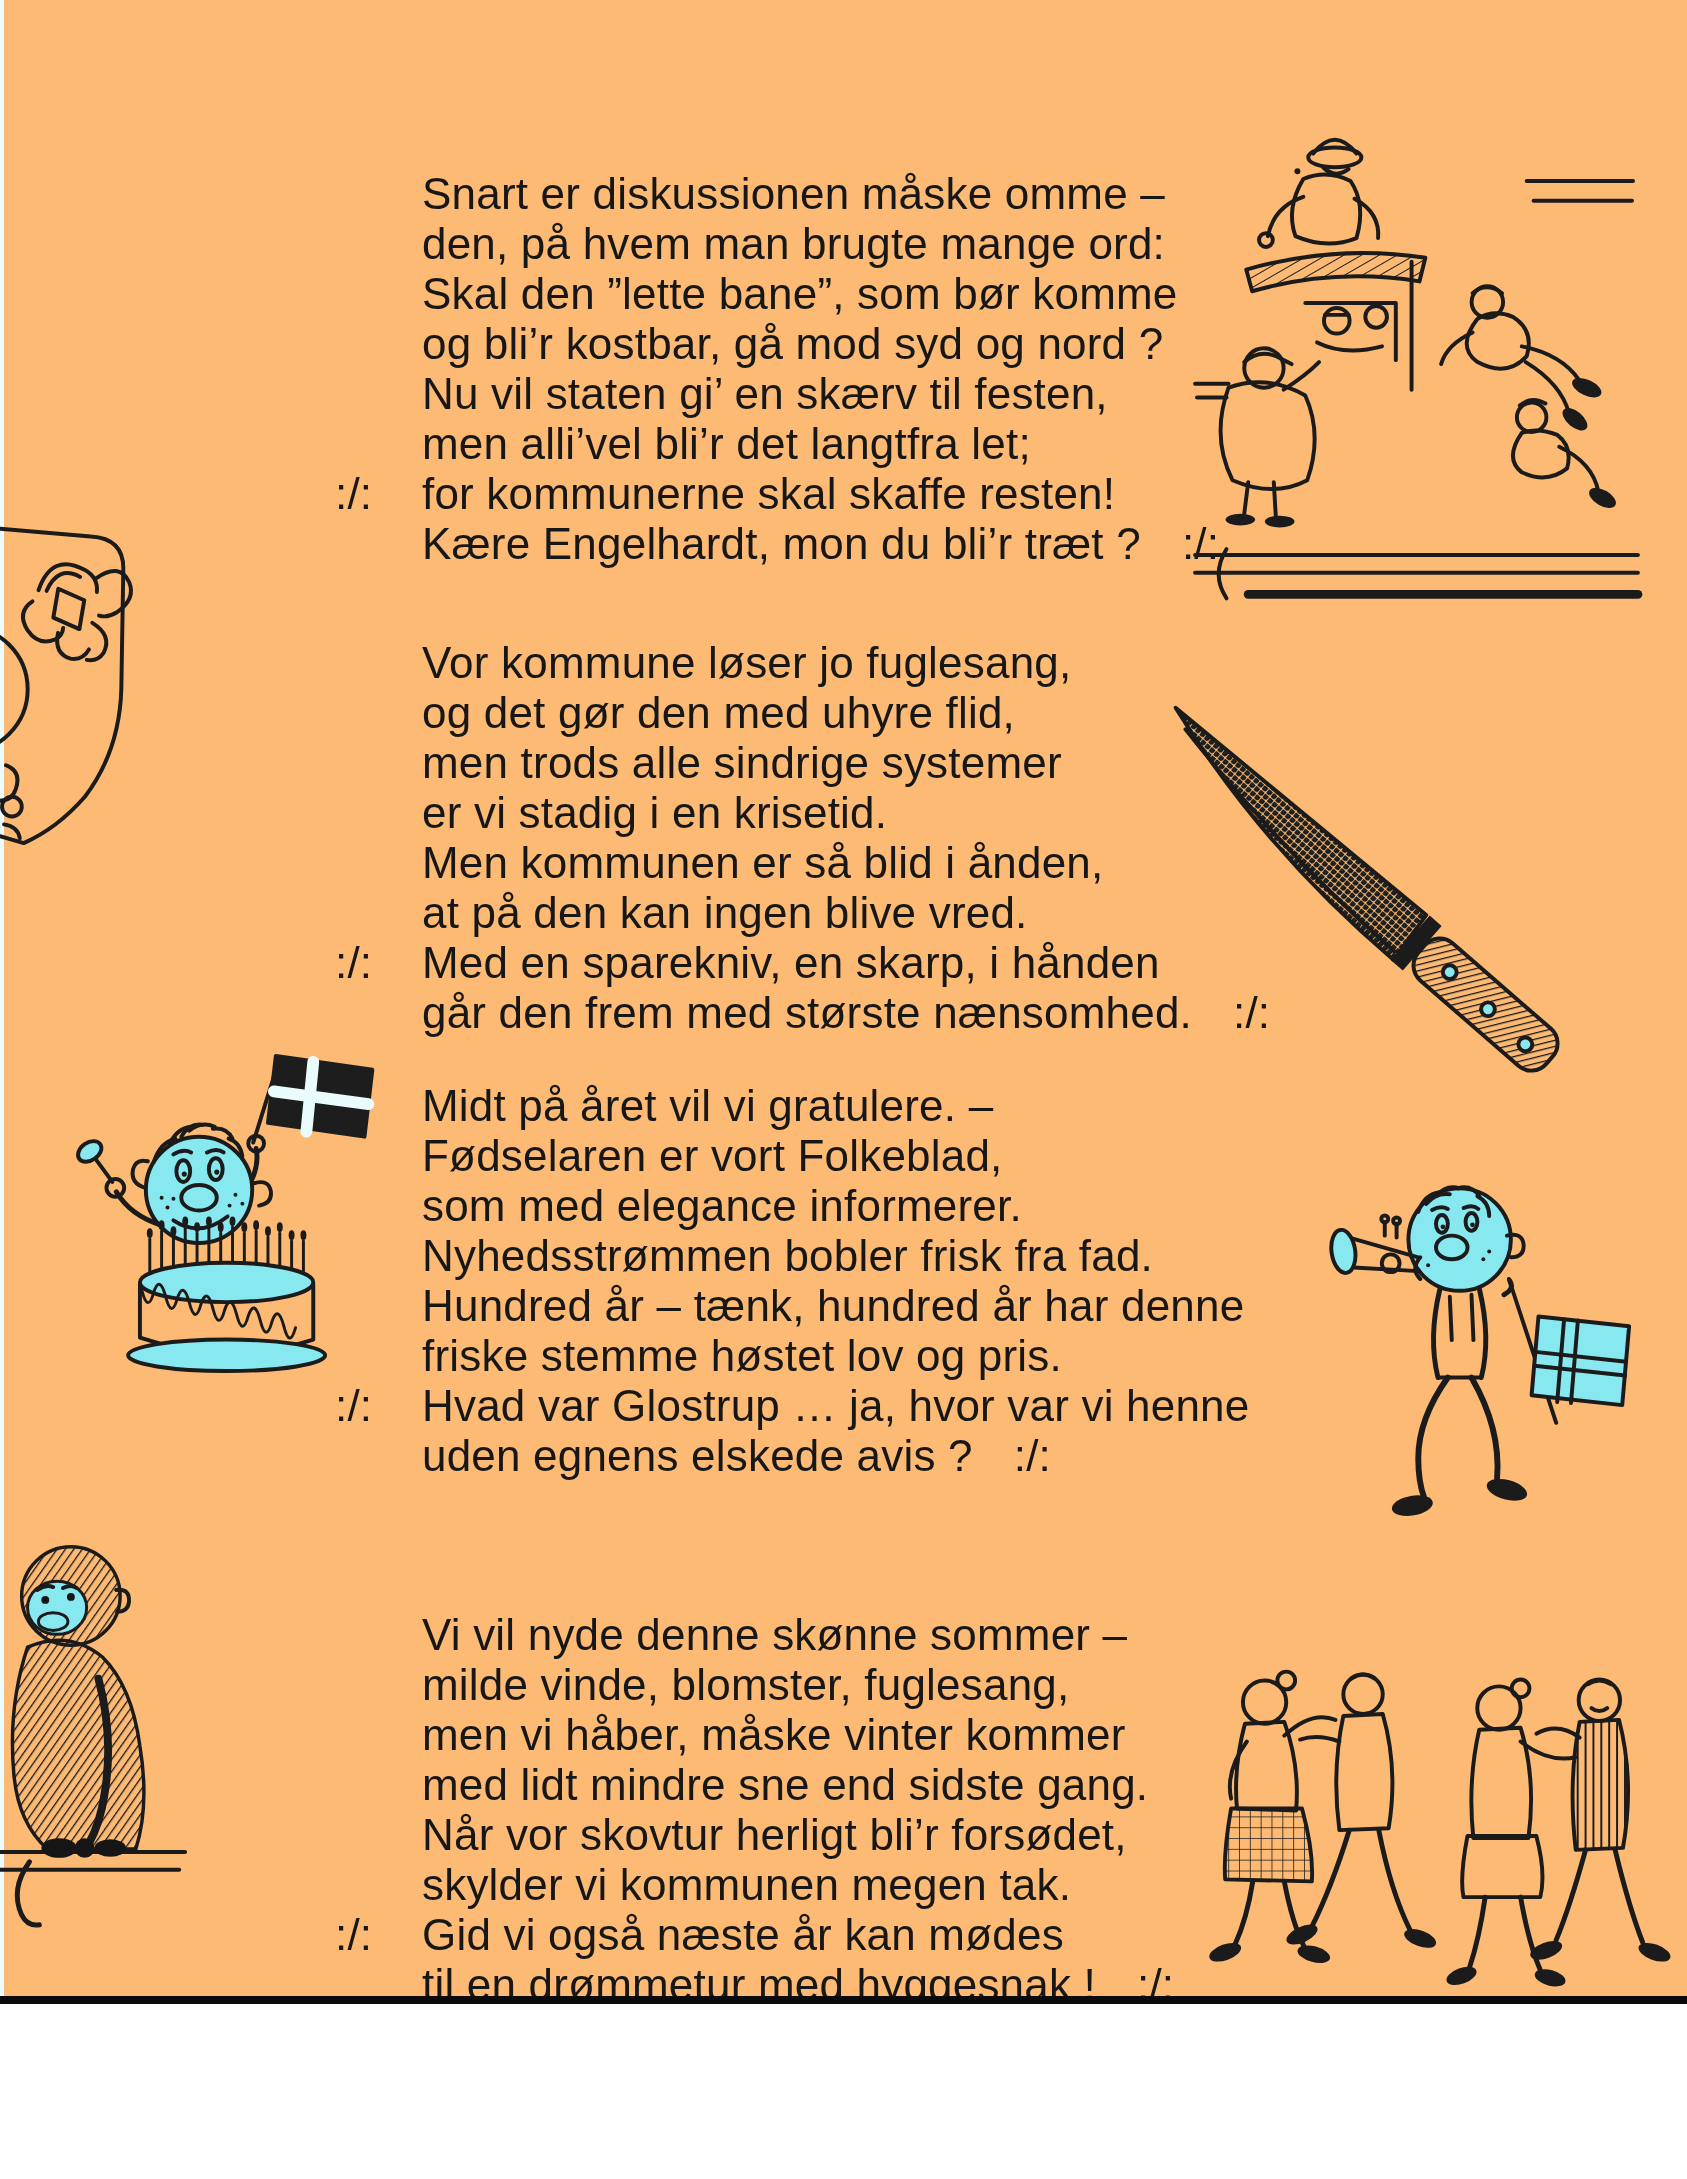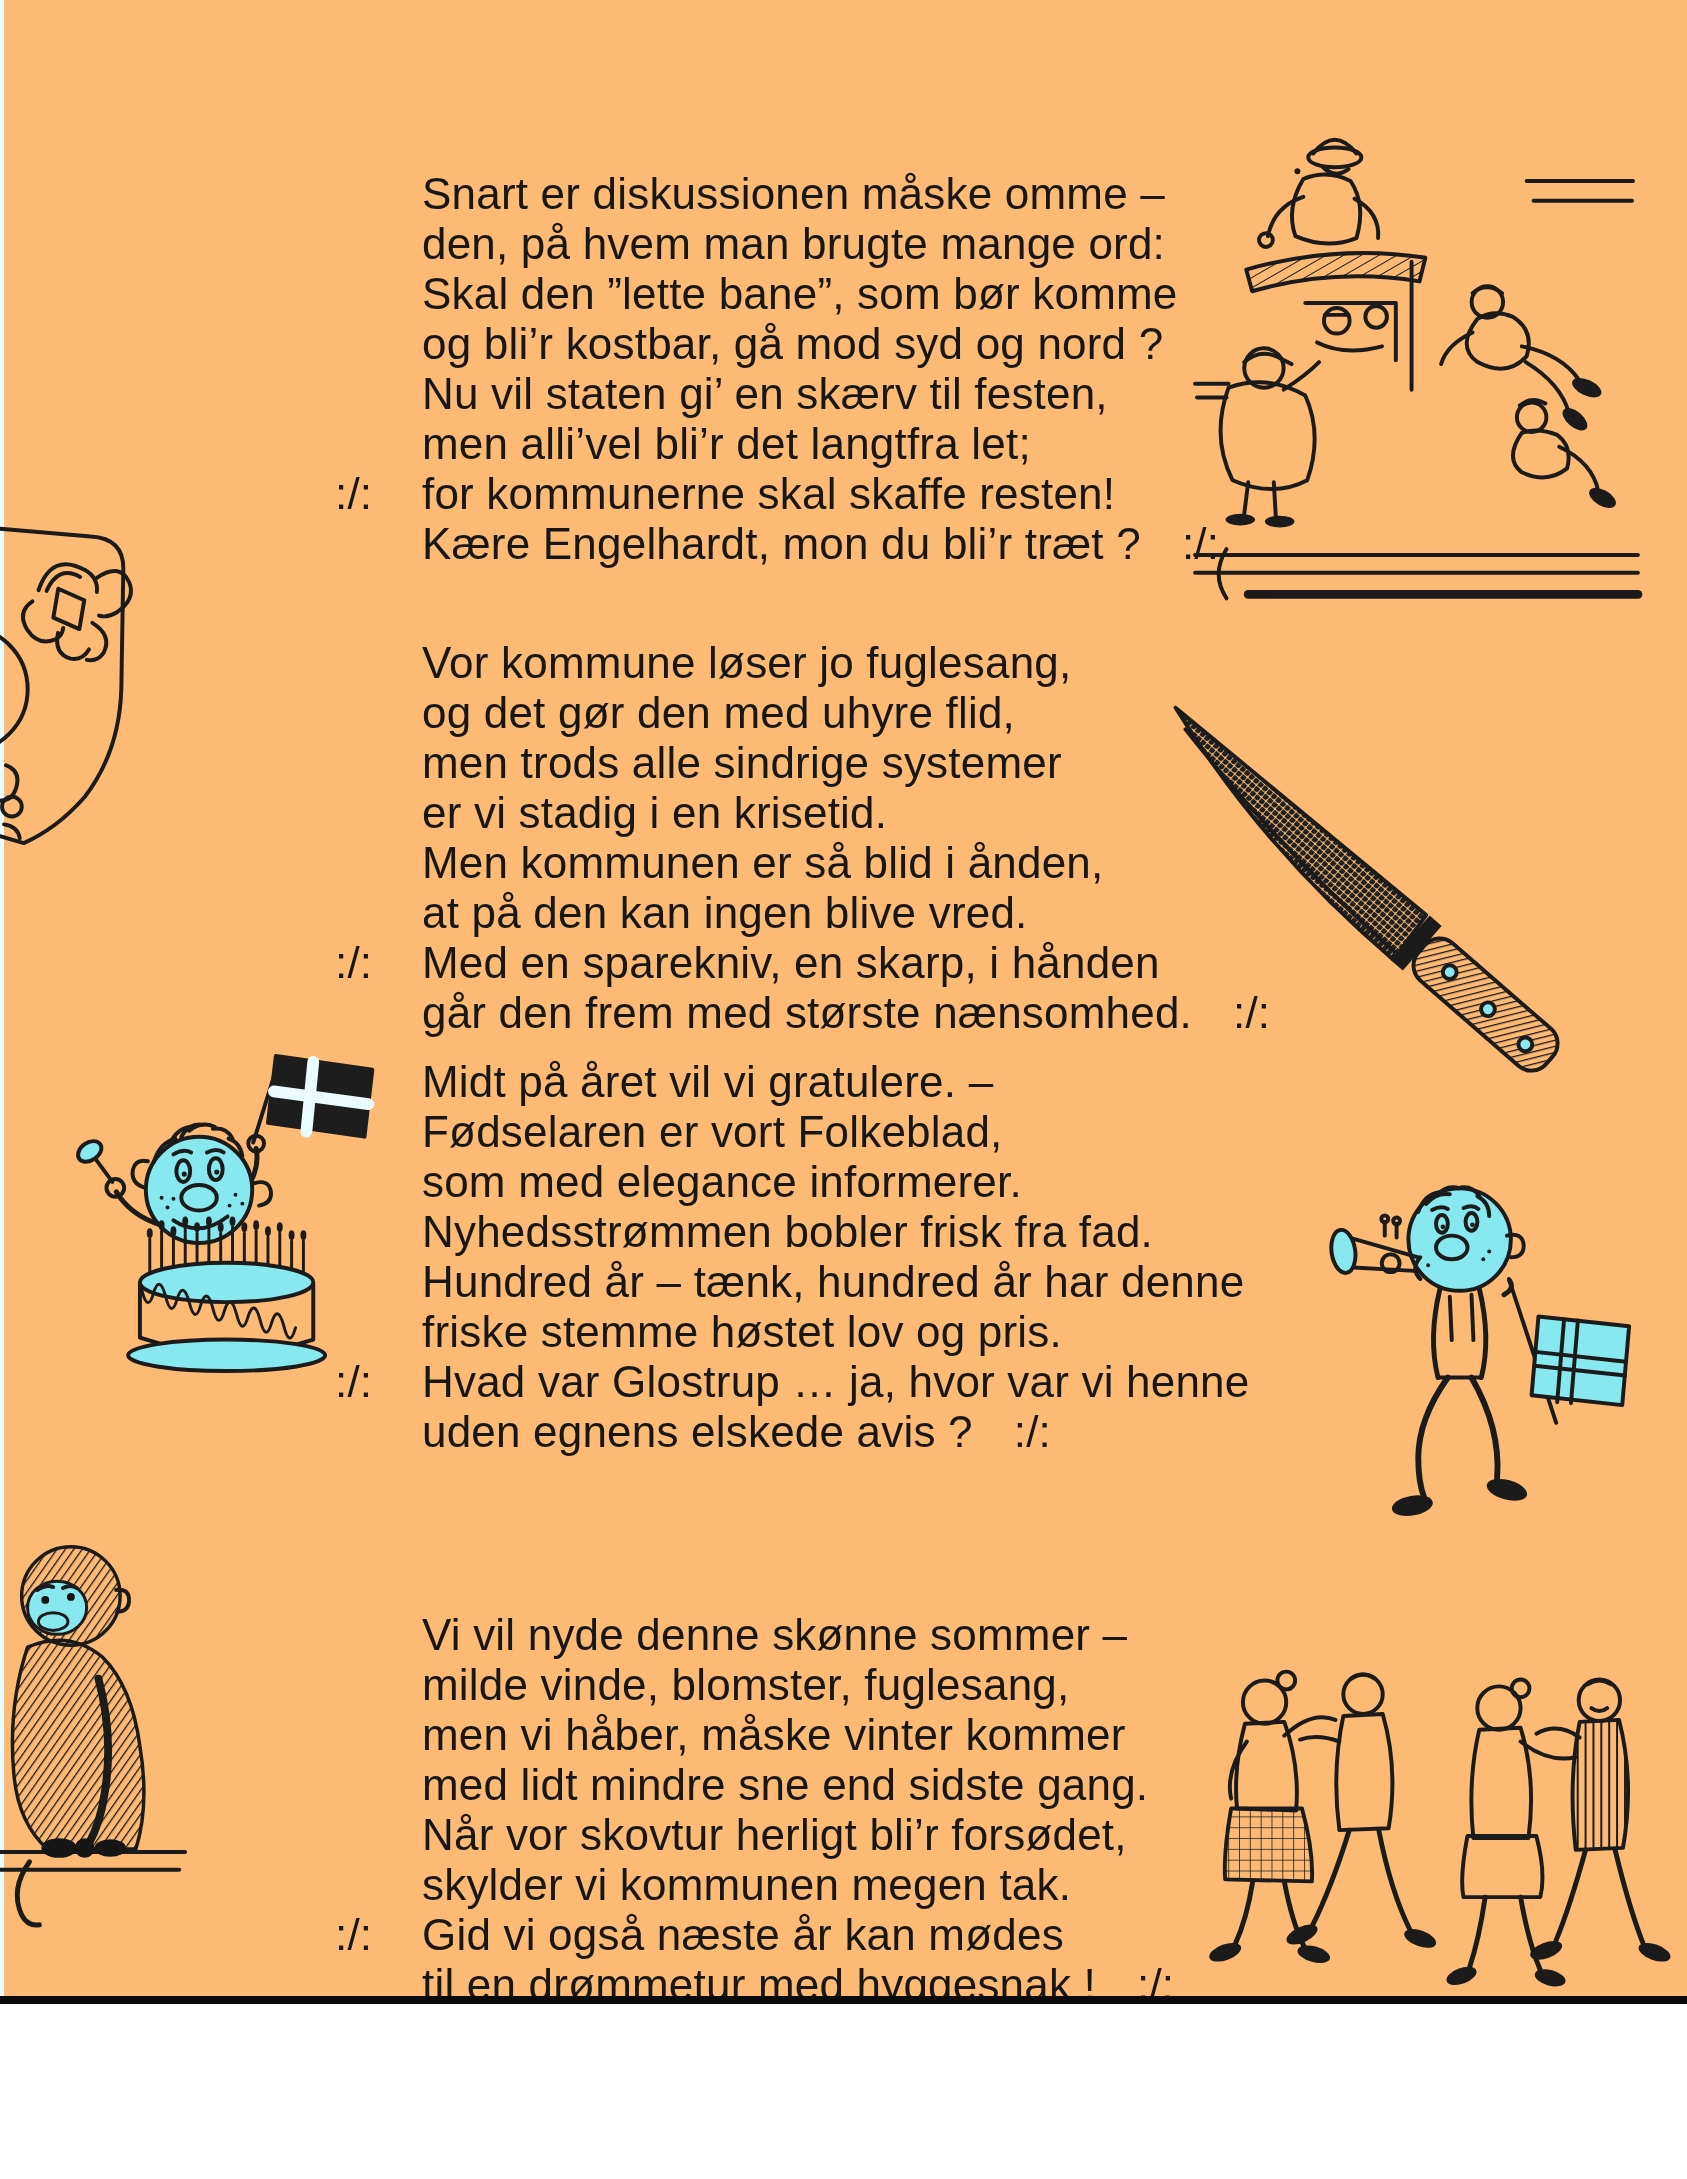--- a/index.html
+++ b/index.html
@@ -65,21 +65,21 @@
     <div class="line">Men kommunen er så blid i ånden,</div>
     <div class="line">at på den kan ingen blive vred.</div>
     <div class="line">
       <span class="lmark">:/:</span><span>Med en sparekniv, en skarp, i hånden</span>
     </div>
     <div class="line">
       <span>går den frem med største nænsomhed.</span><span class="emark">:/:</span>
     </div>
   </div>
 
-  <div class="stanza" style="top:1057px">
+  <div class="stanza" style="top:1081px">
     <div class="line">Midt på året vil vi gratulere. –</div>
     <div class="line">Fødselaren er vort Folkeblad,</div>
     <div class="line">som med elegance informerer.</div>
     <div class="line">Nyhedsstrømmen bobler frisk fra fad.</div>
     <div class="line">Hundred år – tænk, hundred år har denne</div>
     <div class="line">friske stemme høstet lov og pris.</div>
     <div class="line">
       <span class="lmark">:/:</span><span>Hvad var Glostrup … ja, hvor var vi henne</span>
     </div>
     <div class="line">

